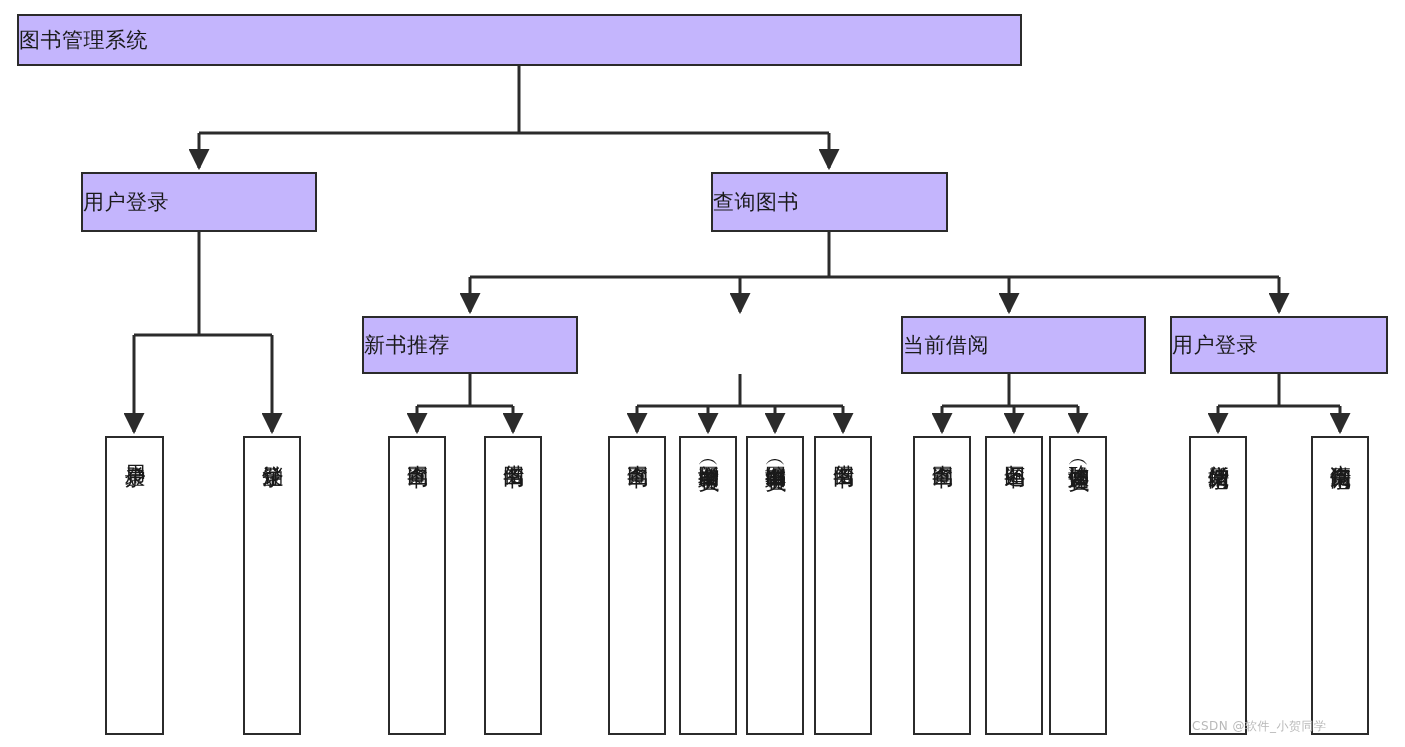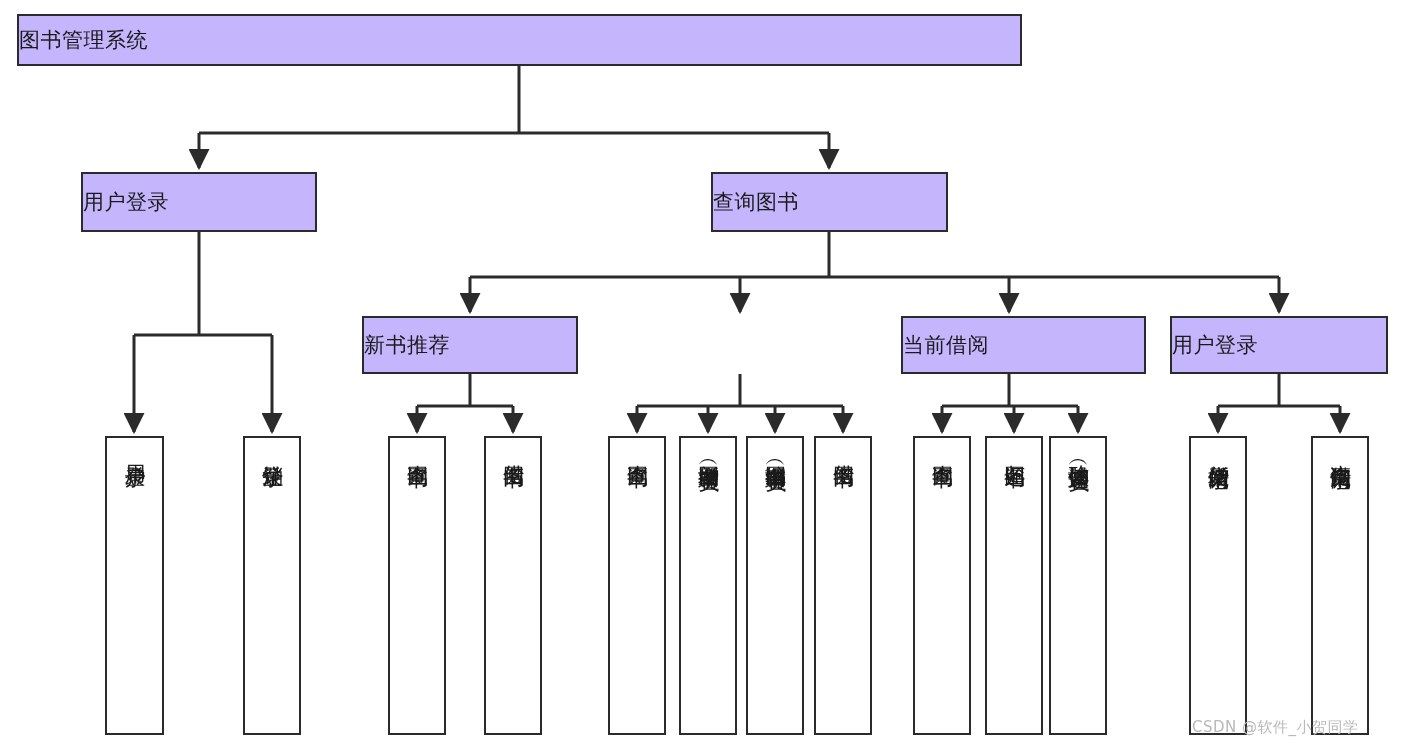--- a/index.html
+++ b/index.html
@@ -53,21 +53,21 @@
     writing-mode: vertical-rl;
     text-orientation: upright;
     font-size: 21px;
     line-height: 1.32;
     letter-spacing: 1px;
     color: #1a1a1a;
     white-space: nowrap;
   }
   .watermark {
     position: absolute;
-    font-size: 15px;
+    font-size: 12px;
     color: #b9b9b9;
     letter-spacing: 0.5px;
     white-space: nowrap;
     pointer-events: none;
   }
 </style>
 </head>
 <body>
 
 <div id="canvas">

